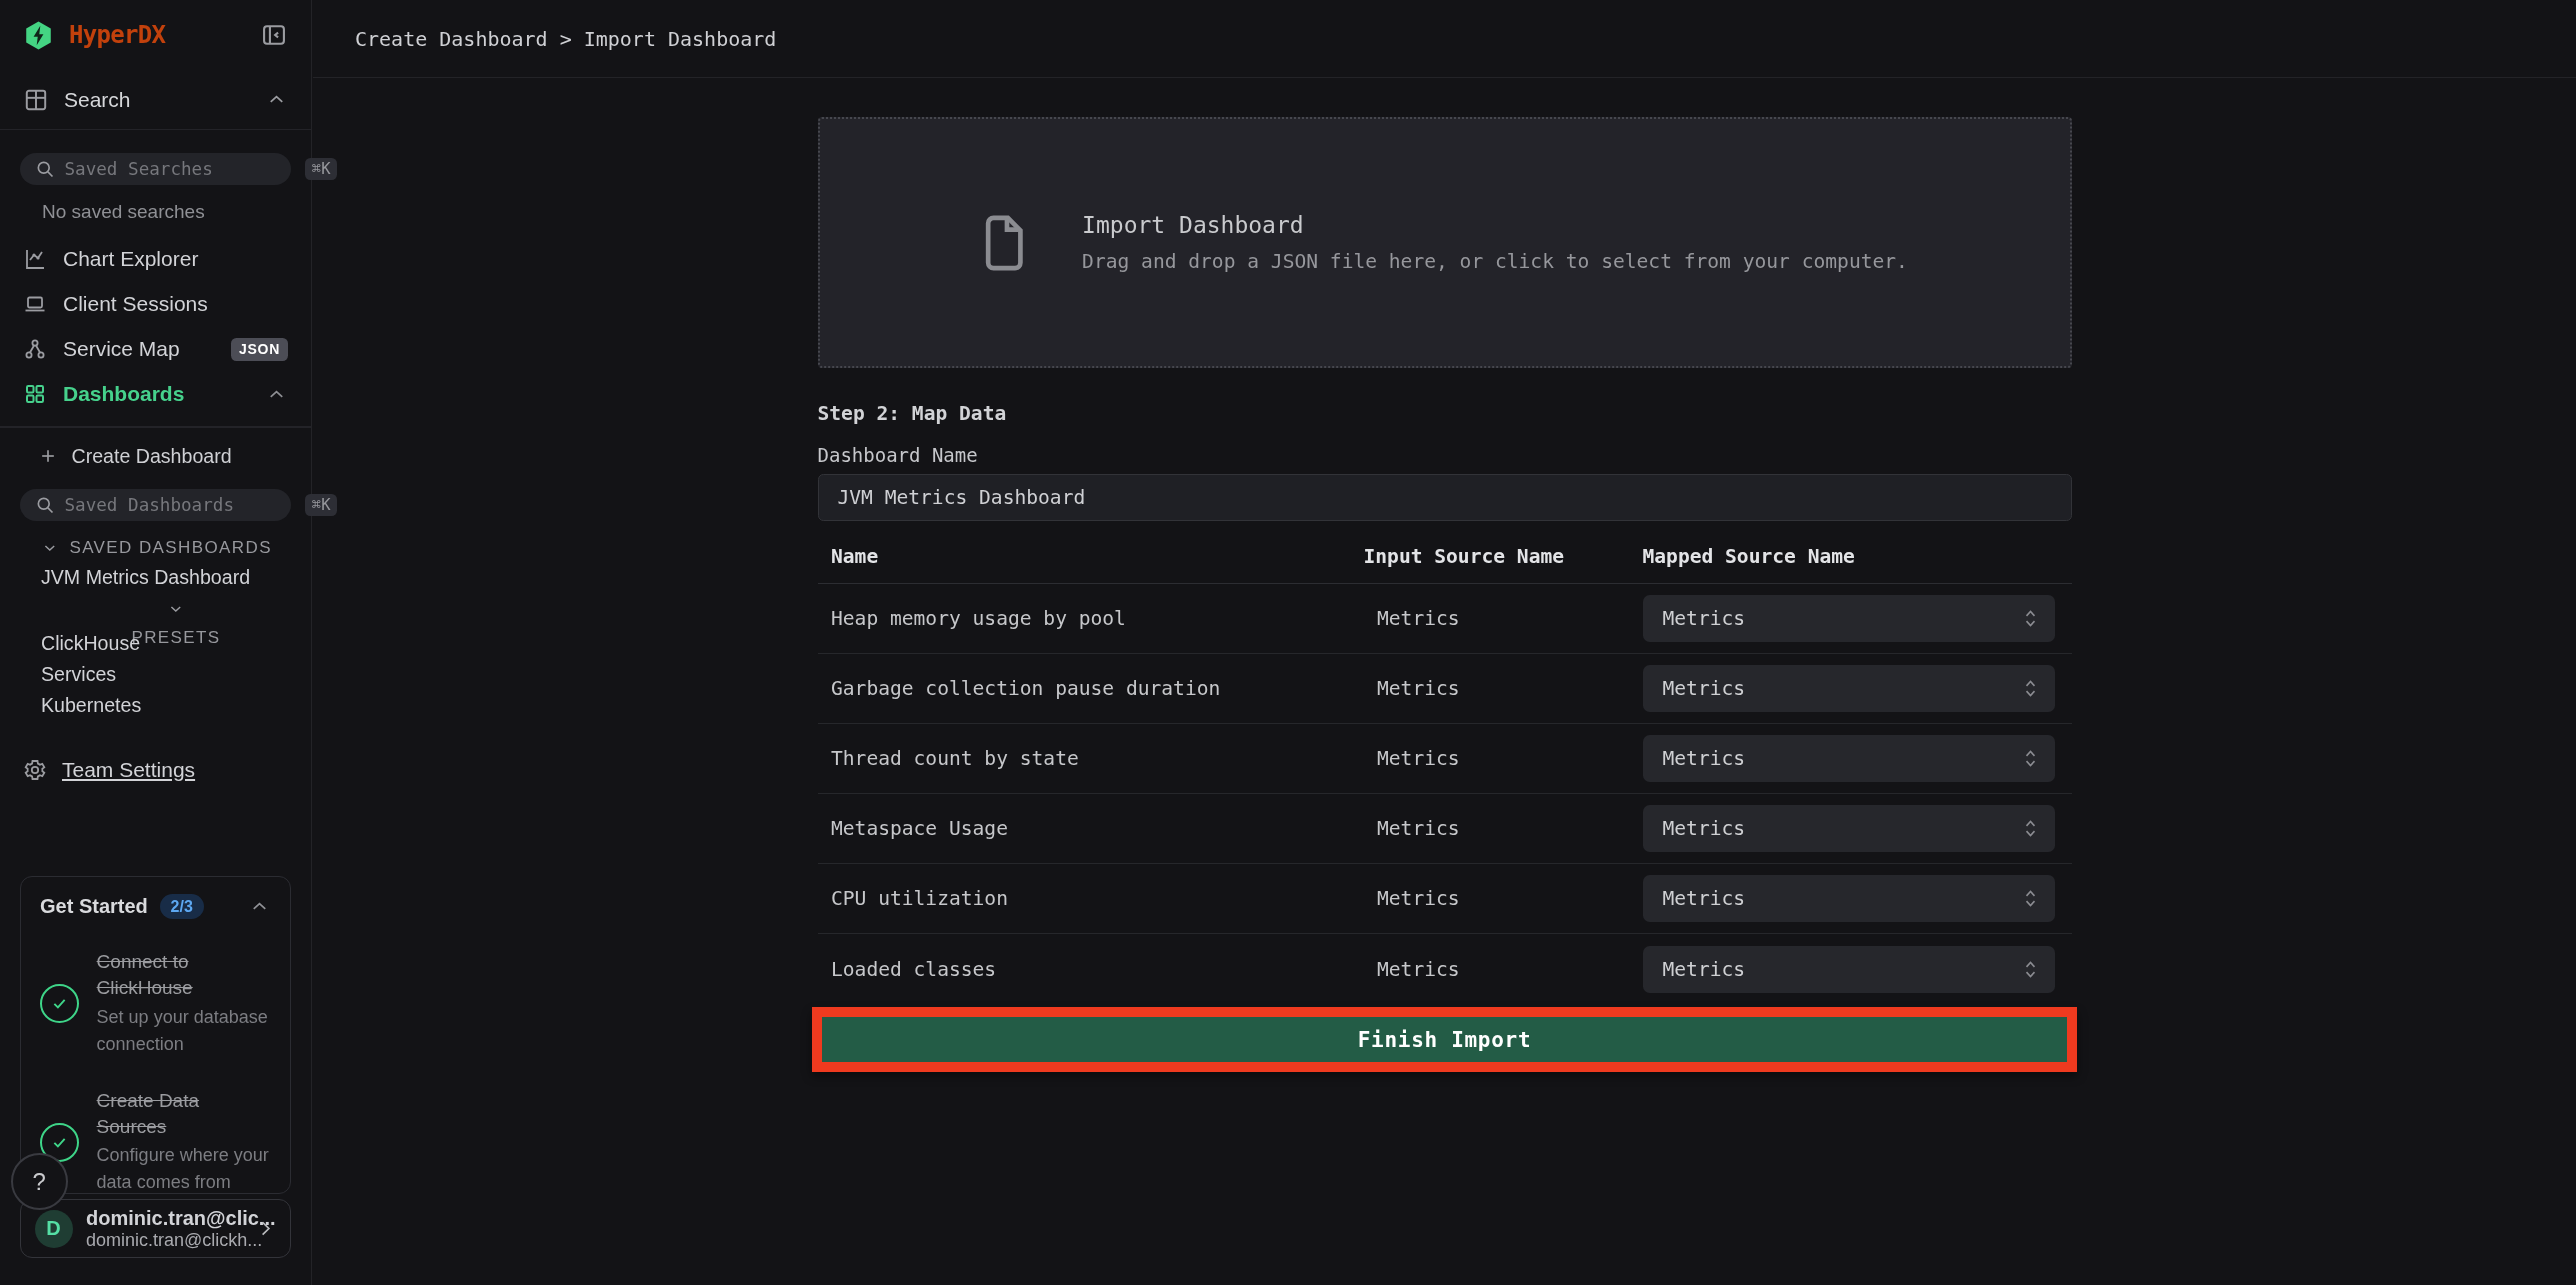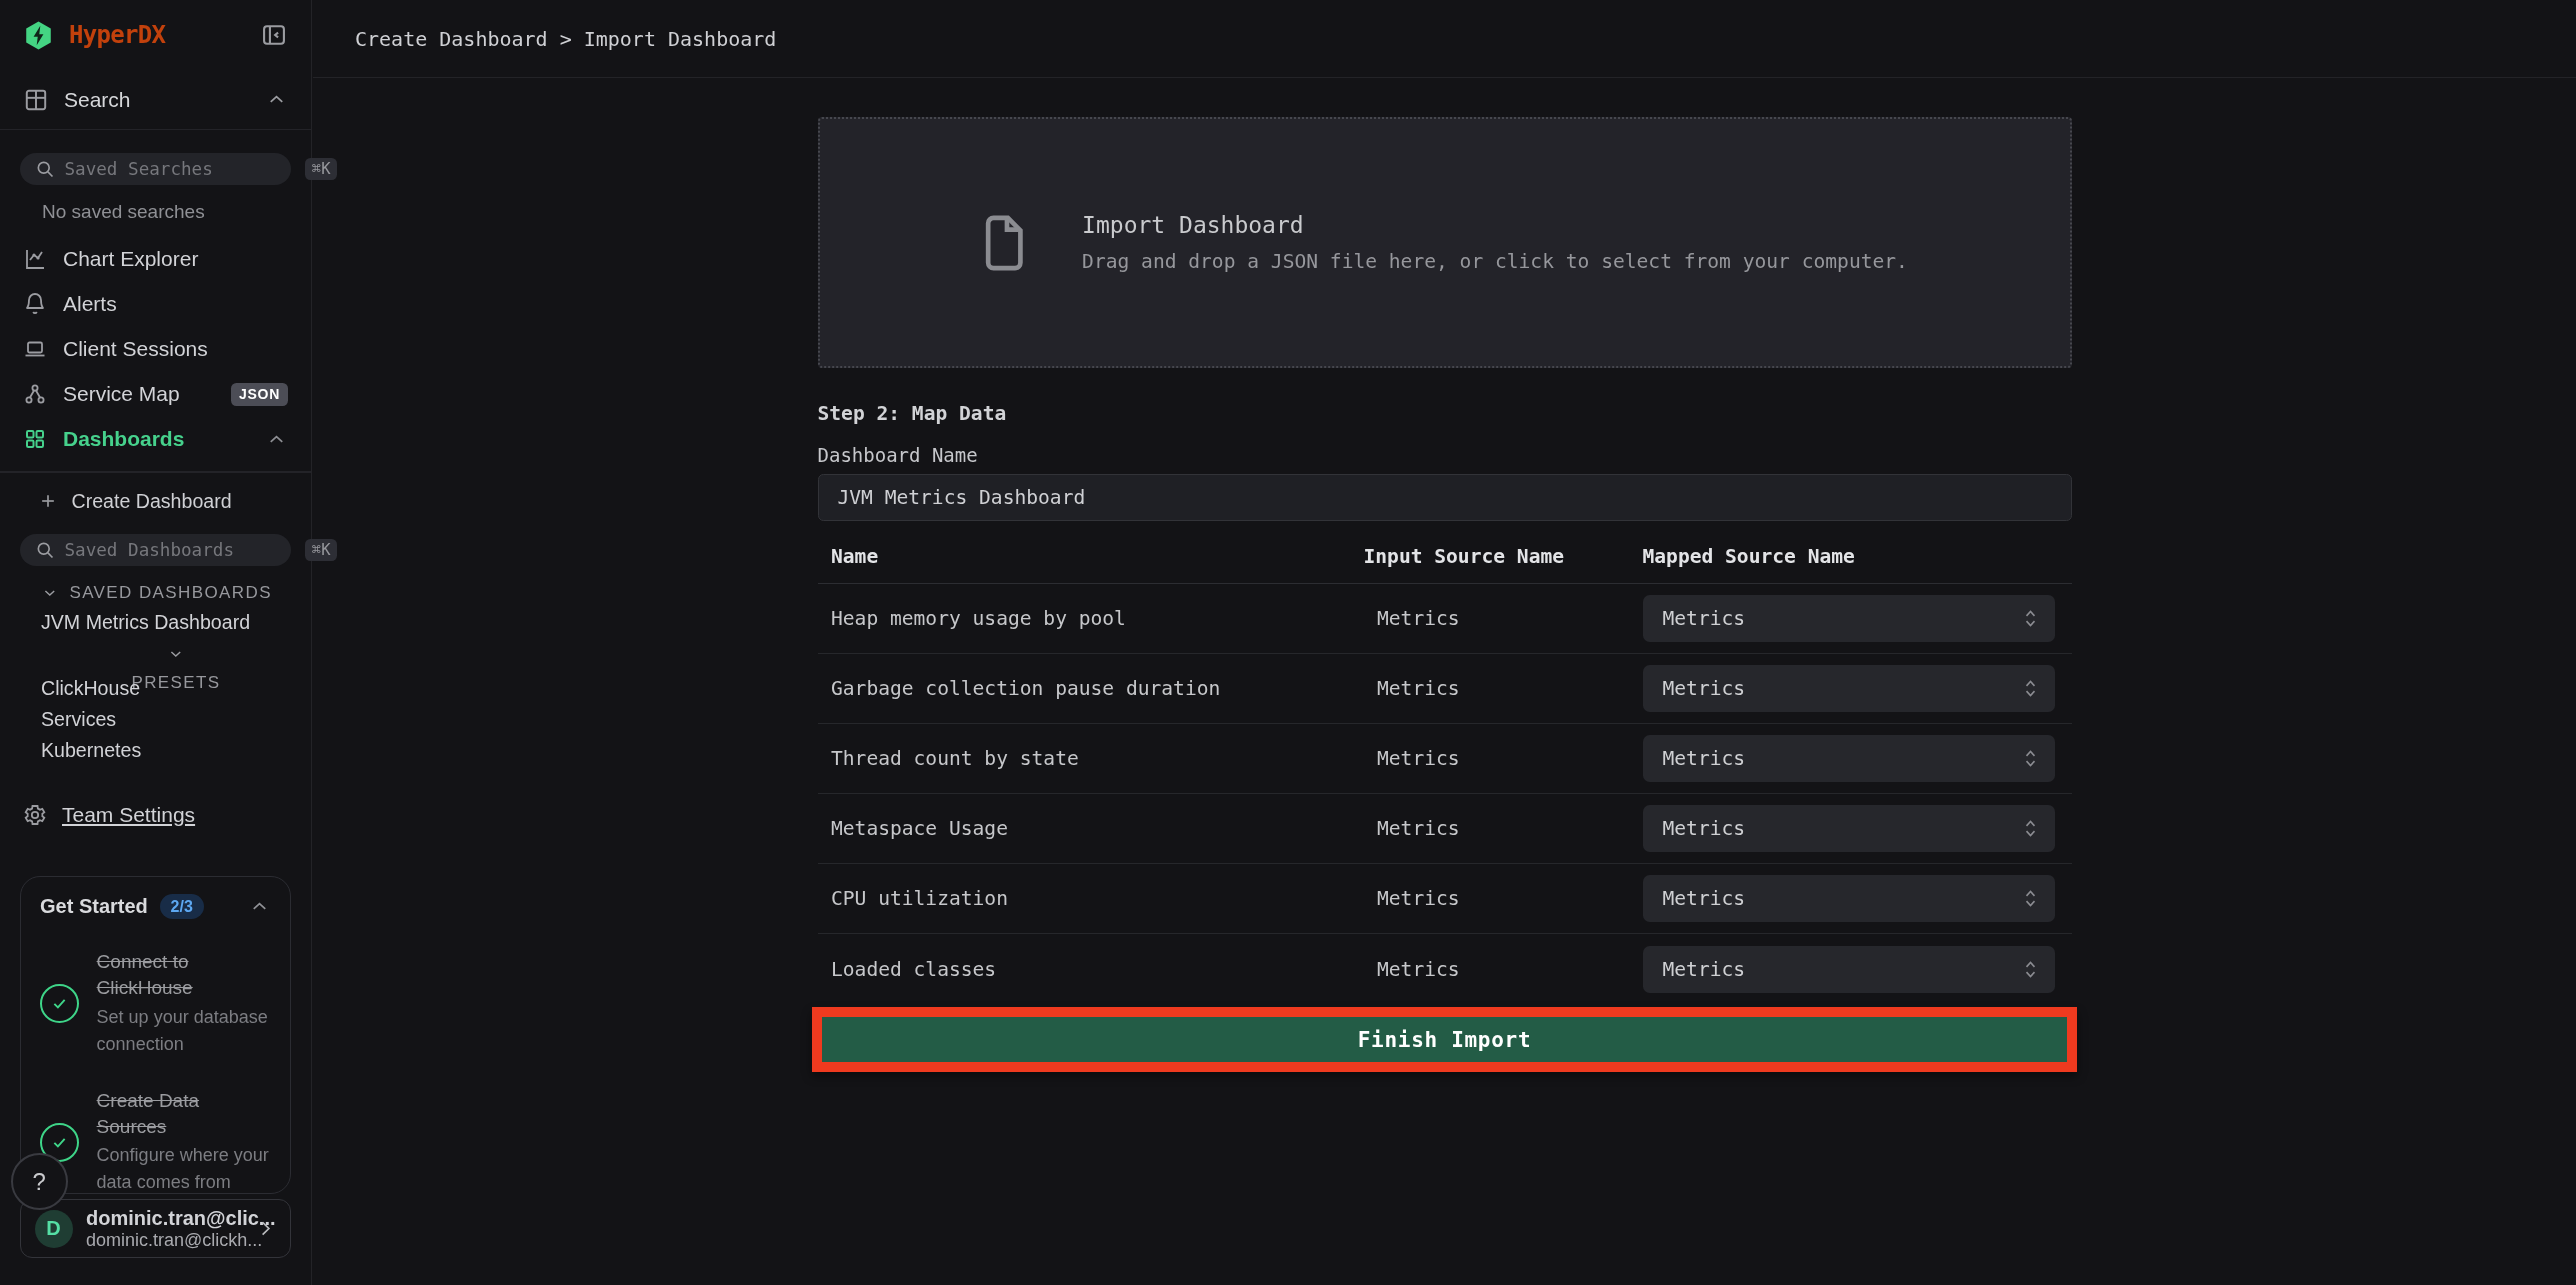--- a/index.html
+++ b/index.html
@@ -43,21 +43,21 @@
   .dash-section { }
   .create-row { height:57px; display:flex; align-items:center; gap:13.5px; padding:0 38px; font-size:19.6px; color:#cfd0d4; cursor:pointer; }
   .caption-row { margin-top:13.5px; height:28px; display:flex; align-items:center; gap:10.8px; padding:0 0 0 41px;
                  color:#97989d; font-size:17px; letter-spacing:1.4px; }
   .list-item { height:31px; display:flex; align-items:center; padding:0 0 0 41px; font-size:19.6px; color:#d2d3d7; cursor:pointer; }
   .team-row { margin-top:20px; height:57px; display:flex; align-items:center; gap:15px; padding:0 23px; font-size:21px; color:#d2d3d7; cursor:pointer;text-decoration:underline; }
 
   .flex-spacer { flex:1; }
 
   
-  .gs-card { margin:0 20px; border:1.4px solid #2b2c32; border-radius:20px; padding:17.6px 19px 0;
+  .gs-card { margin:0 20px; border:1.4px solid #2b2c32; border-radius:12px; padding:17.6px 19px 0;
              height:318px; overflow:hidden; position:relative; }
   .gs-hdr { display:flex; align-items:center; gap:12px; }
   .gs-title { font-size:20px; font-weight:bold; color:#d9dadd; }
   .gs-badge { background:#182c47; color:#5da8f2; font-weight:bold; font-size:16px; border-radius:675px; padding:3.4px 10.8px; }
   .gs-chevron { margin-left:auto; color:#909196; display:flex; }
   .gs-item { display:flex; gap:17.6px; margin-top:30px; position:relative; }
   .gs-check { flex:0 0 39px; width:39px; height:39px; border-radius:50%; border:2px solid #3ed488;
               display:flex; align-items:center; justify-content:center; color:#3ed488; align-self:center; }
   .gs-text { flex:1; }
   .gs-item-title { font-size:19px; color:#9b9ca0; line-height:26px; }
@@ -179,29 +179,20 @@
           <path d="M7 13 L11 8 L15 11 L19 5"></path>
           <circle cx="11" cy="8" r="1.6" fill="currentColor" stroke="none"></circle>
           <circle cx="15" cy="11" r="1.6" fill="currentColor" stroke="none"></circle>
         </svg>
       </span>
       <span class="nlabel">Chart Explorer</span>
     </div>
     <div class="nav-item">
       <span class="icon-btn">
         <svg width="24" height="24" viewBox="0 0 24 24" fill="none" stroke="currentColor" stroke-width="1.8">
-          <path d="M18 8 a6 6 0 0 0 -12 0 c0 7 -2.5 8 -2.5 8 h17 c0 0 -2.5 -1 -2.5 -8"></path>
-          <path d="M10.2 20 a2 2 0 0 0 3.6 0"></path>
-        </svg>
-      </span>
-      <span class="nlabel">Alerts</span>
-    </div>
-    <div class="nav-item">
-      <span class="icon-btn">
-        <svg width="24" height="24" viewBox="0 0 24 24" fill="none" stroke="currentColor" stroke-width="1.8">
           <rect x="5" y="5.5" width="14" height="10" rx="1.5"></rect>
           <line x1="2.5" y1="18.5" x2="21.5" y2="18.5"></line>
         </svg>
       </span>
       <span class="nlabel">Client Sessions</span>
     </div>
     <div class="nav-item">
       <span class="icon-btn">
         <svg width="24" height="24" viewBox="0 0 24 24" fill="none" stroke="currentColor" stroke-width="1.8">
           <circle cx="12" cy="6" r="2.6"></circle>

